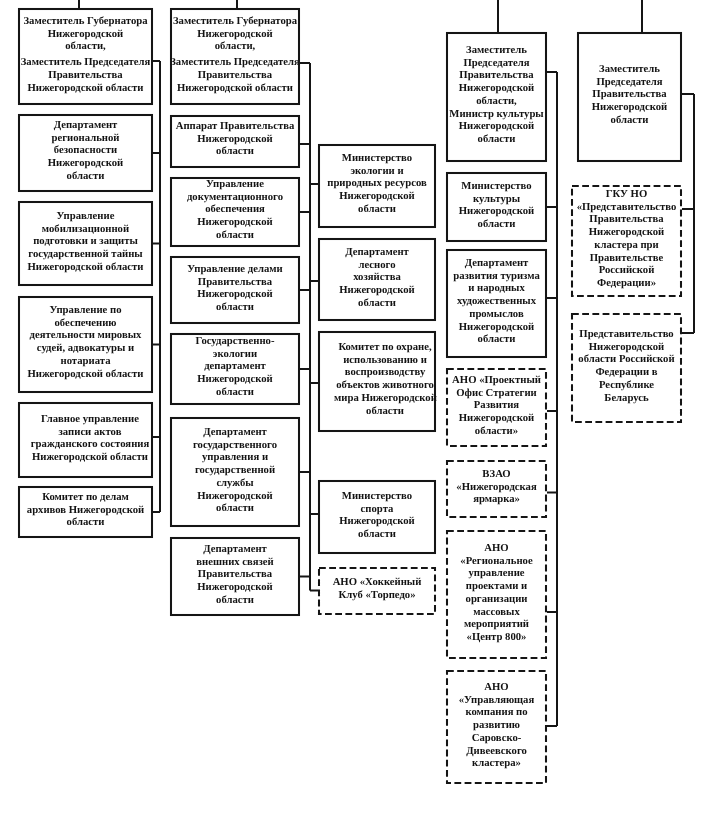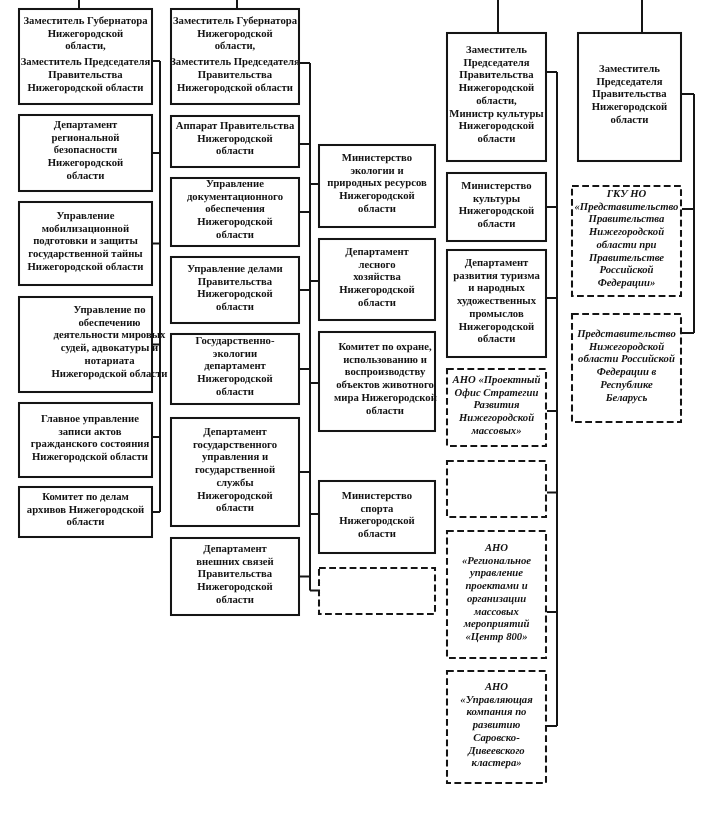--- a/index.html
+++ b/index.html
@@ -8,21 +8,21 @@
        -webkit-font-smoothing:antialiased;text-rendering:geometricPrecision;}
   #chart{position:absolute;left:12px;top:0;width:712px;height:811px;}
   #strokes{position:absolute;left:0;top:0;width:712px;height:828px;}
   .node{position:absolute;box-sizing:border-box;display:flex;align-items:center;
         justify-content:center;text-align:center;}
   .node .txt{display:block;width:100%;transform:translateY(-2px);will-change:transform;}
   .node .para{margin:0;}
   .node .para + .para{margin-top:3.3px;}
   .node .line{display:block;font-weight:bold;font-size:10.7px;line-height:12.7px;
               white-space:nowrap;}
-  .italic .line{font-style:italic;}
+  .italic .line{}
 </style>
 </head>
 <body>
 
 <div id="chart">
   <svg id="strokes" viewBox="0 0 712 828">
       <rect x="7" y="9" width="133" height="95" fill="#ffffff" stroke="#151515" stroke-width="2.05"></rect>
       <rect x="7" y="115" width="133" height="76" fill="#ffffff" stroke="#151515" stroke-width="2.05"></rect>
       <rect x="7" y="202" width="133" height="83" fill="#ffffff" stroke="#151515" stroke-width="2.05"></rect>
       <rect x="7" y="297" width="133" height="95" fill="#ffffff" stroke="#151515" stroke-width="2.05"></rect>
@@ -116,21 +116,21 @@
       <div class="txt">
         <div class="para">
           <span class="line">Управление</span>
           <span class="line">мобилизационной</span>
           <span class="line">подготовки и защиты</span>
           <span class="line">государственной тайны</span>
           <span class="line">Нижегородской области</span>
         </div>
       </div>
     </div>
-    <div class="node" style="left: 6px; top: 296px; width: 135px; height: 97px; margin-left: 24px;">
+    <div class="node" style="left: 6px; top: 296px; width: 135px; height: 97px;">
       <div class="txt">
         <div class="para">
           <span class="line">Управление по</span>
           <span class="line">обеспечению</span>
           <span class="line">деятельности мировых</span>
           <span class="line">судей, адвокатуры и</span>
           <span class="line">нотариата</span>
           <span class="line">Нижегородской области</span>
         </div>
       </div>
@@ -270,20 +270,28 @@
     <div class="node" style="left: 306px; top: 480px; width: 118px; height: 74px;">
       <div class="txt">
         <div class="para">
           <span class="line">Министерство</span>
           <span class="line">спорта</span>
           <span class="line">Нижегородской</span>
           <span class="line">области</span>
         </div>
       </div>
     </div>
+    <div class="node italic" style="left: 306px; top: 567px; width: 118px; height: 48px;">
+      <div class="txt">
+        <div class="para">
+          <span class="line">АНО «Хоккейный</span>
+          <span class="line">Клуб «Торпедо»</span>
+        </div>
+      </div>
+    </div>
     <div class="node" style="left: 434px; top: 32px; width: 101px; height: 130px;">
       <div class="txt">
         <div class="para">
           <span class="line">Заместитель</span>
           <span class="line">Председателя</span>
           <span class="line">Правительства</span>
           <span class="line">Нижегородской</span>
           <span class="line">области,</span>
           <span class="line">Министр культуры</span>
           <span class="line">Нижегородской</span>
@@ -314,21 +322,30 @@
         </div>
       </div>
     </div>
     <div class="node italic" style="left: 434px; top: 368px; width: 101px; height: 79px;">
       <div class="txt">
         <div class="para">
           <span class="line">АНО «Проектный</span>
           <span class="line">Офис Стратегии</span>
           <span class="line">Развития</span>
           <span class="line">Нижегородской</span>
-          <span class="line">массовых»</span>
+          <span class="line">области»</span>
+        </div>
+      </div>
+    </div>
+    <div class="node italic" style="left: 434px; top: 460px; width: 101px; height: 58px;">
+      <div class="txt">
+        <div class="para">
+          <span class="line">ВЗАО</span>
+          <span class="line">«Нижегородская</span>
+          <span class="line">ярмарка»</span>
         </div>
       </div>
     </div>
     <div class="node italic" style="left: 434px; top: 530px; width: 101px; height: 129px;">
       <div class="txt">
         <div class="para">
           <span class="line">АНО</span>
           <span class="line">«Региональное</span>
           <span class="line">управление</span>
           <span class="line">проектами и</span>
@@ -363,21 +380,21 @@
         </div>
       </div>
     </div>
     <div class="node italic" style="left: 559px; top: 185px; width: 111px; height: 112px;">
       <div class="txt">
         <div class="para">
           <span class="line">ГКУ НО</span>
           <span class="line">«Представительство</span>
           <span class="line">Правительства</span>
           <span class="line">Нижегородской</span>
-          <span class="line">области при</span>
+          <span class="line">кластера при</span>
           <span class="line">Правительстве</span>
           <span class="line">Российской</span>
           <span class="line">Федерации»</span>
         </div>
       </div>
     </div>
     <div class="node italic" style="left: 559px; top: 313px; width: 111px; height: 110px;">
       <div class="txt">
         <div class="para">
           <span class="line">Представительство</span>

